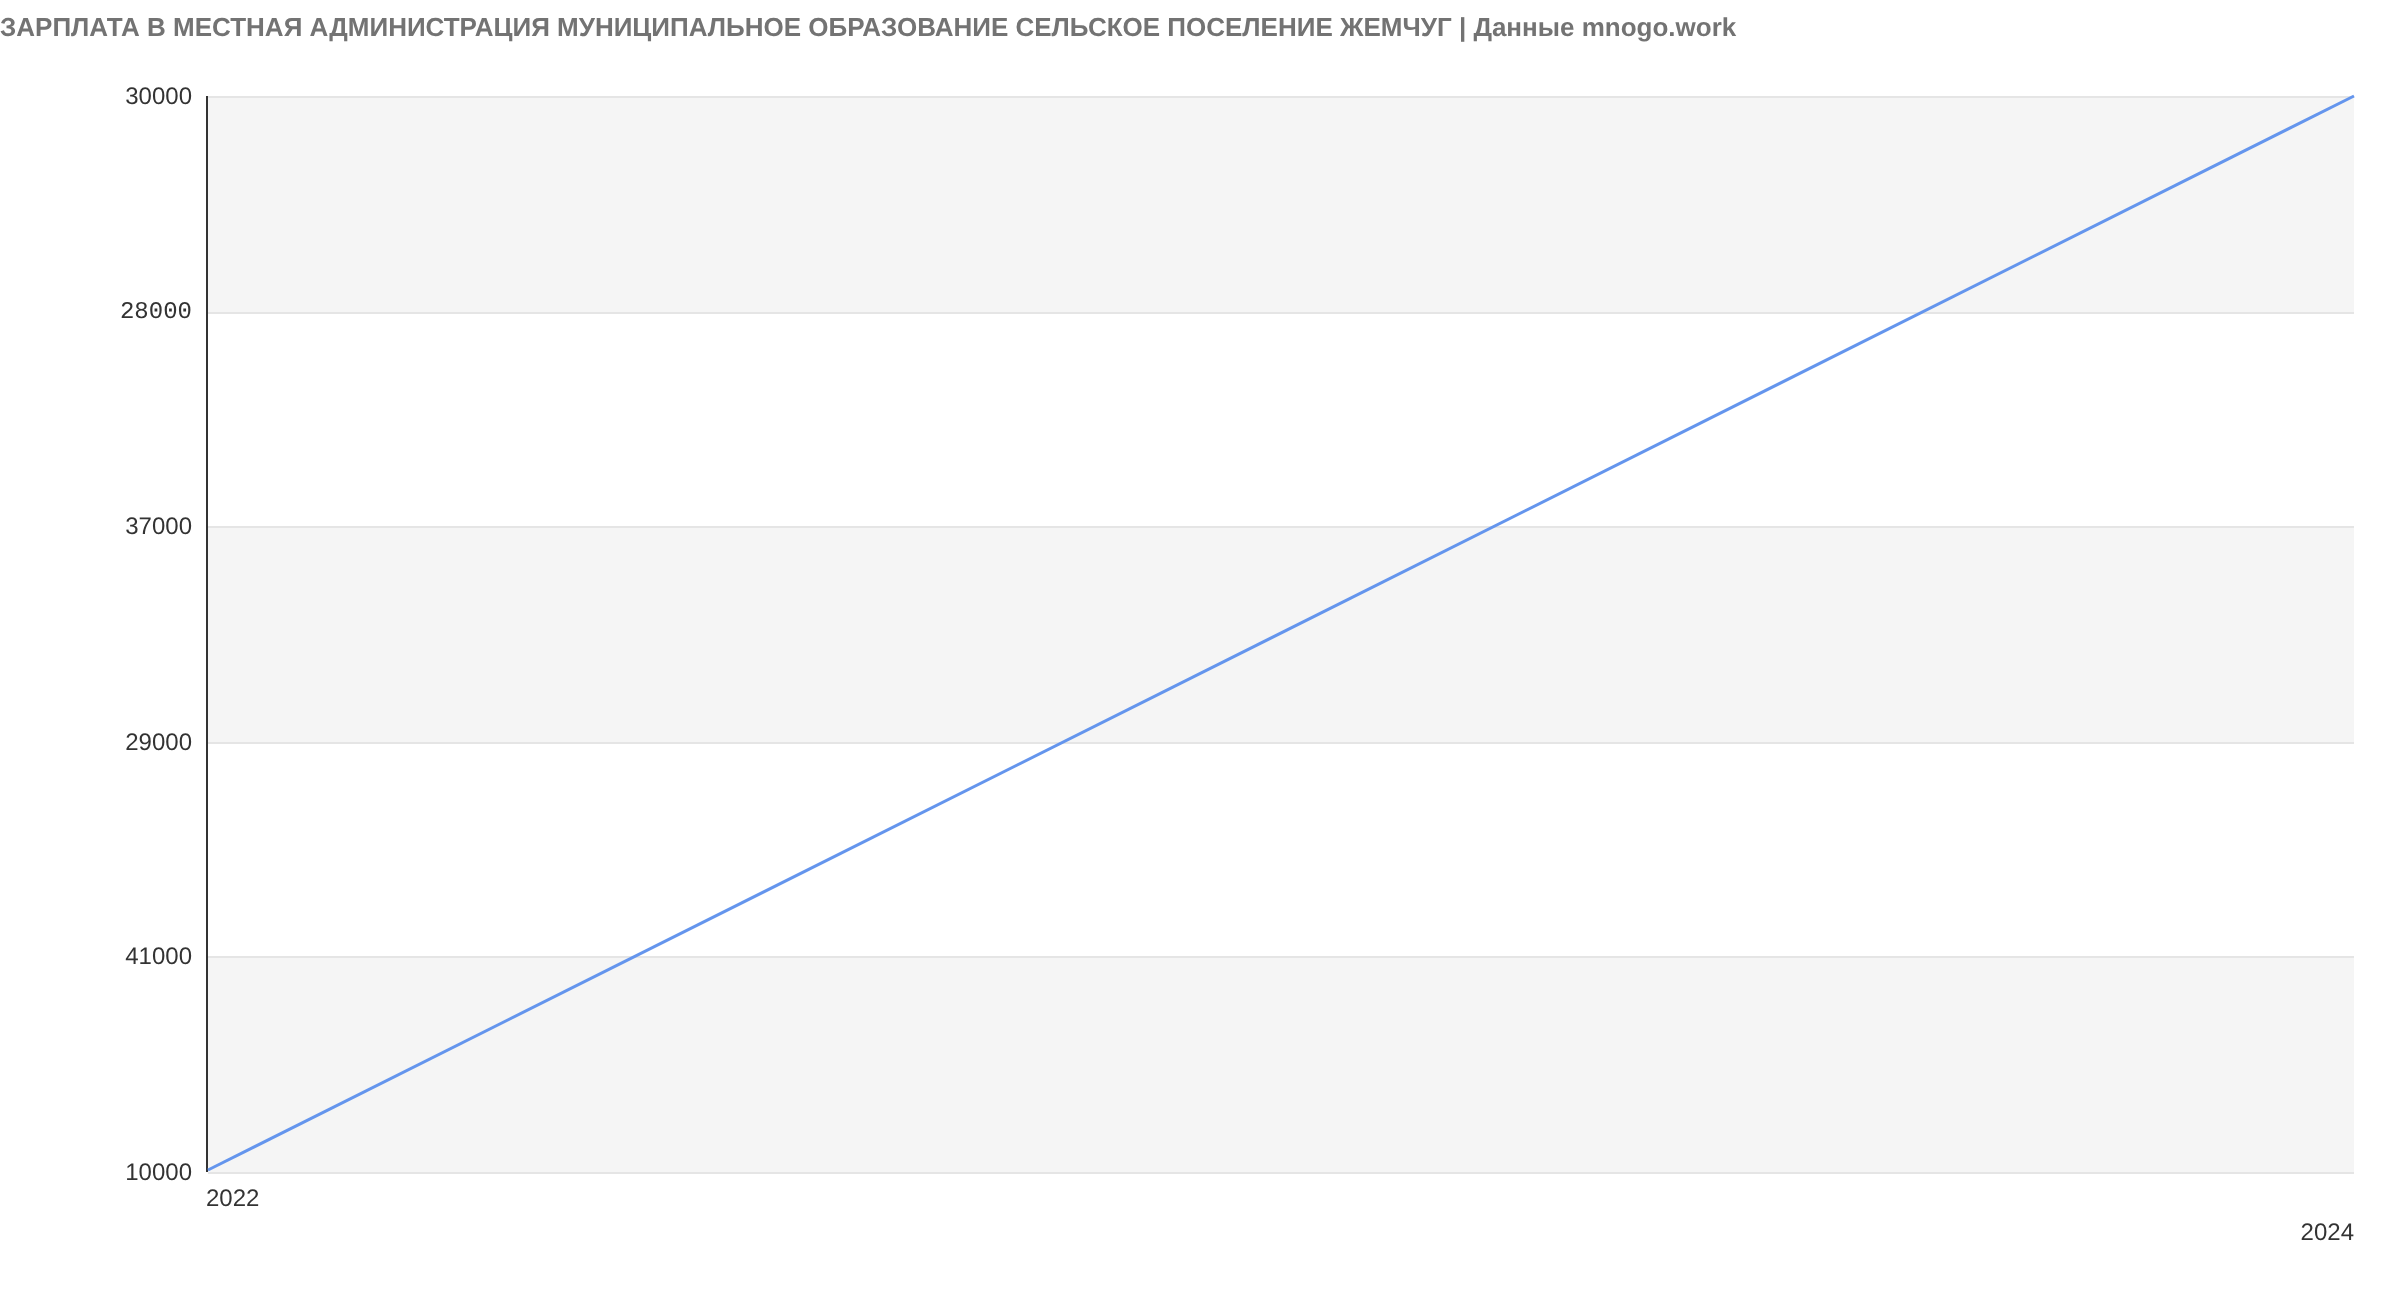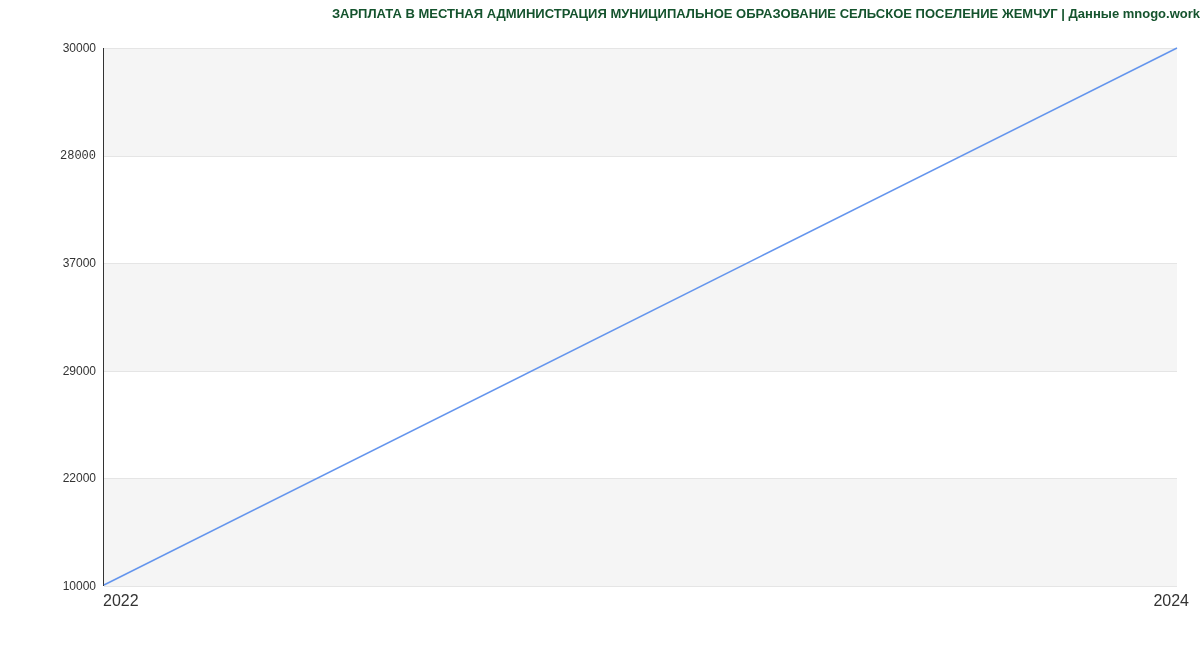--- a/index.html
+++ b/index.html
@@ -8,24 +8,24 @@
       height: 650px;
       background: #fff;
       font-family: Verdana, Geneva, sans-serif;
       position: relative;
     }
     .chart-title {
       position: absolute;
       top: 6px;
       left: 0;
       right: 0;
-      text-align: right;
+      text-align: left;
       font-size: 13px;
       font-weight: bold;
-      color: #14532d;
+      color: #737373;
     }
     .plot-area {
       position: absolute;
       left: 103px;
       top: 48px;
       width: 1074px;
       height: 538px;
       border-left: 1px solid #333;
       border-bottom: 1px solid #333;
     }
@@ -47,26 +47,26 @@
       right: 1104px;
       width: 60px;
       text-align: right;
       font-size: 12px;
       color: #333;
       transform: translateY(-50%);
     }
     .x-tick-label {
       position: absolute;
       top: 592px;
-      font-size: 16px;
+      font-size: 12px;
       color: #333;
       transform: translateX(-50%);
     }
     .x-tick-label.left { left: 103px; transform: none; }
-    .x-tick-label.right { right: 11px; transform: none; }
+    .x-tick-label.right { right: 23px; transform: none; margin-top: 17px; }
     .line-svg {
       position: absolute;
       left: 0;
       top: 0;
       width: 100%;
       height: 100%;
       overflow: visible;
     }
     .data-line {
       fill: none;
@@ -93,21 +93,21 @@
       <div class="gridline" style="top: 107.6px;"></div>
       <div class="gridline" style="top: 0px;"></div>
     </div>
   <svg class="line-svg" viewBox="0 0 1074 538" preserveAspectRatio="none">
     <polyline id="data-polyline" class="data-line" points="0,538 1074,0"></polyline>
   </svg>
 </div>
 
 <div id="yticks-container">
     <div class="y-tick-label" style="top: 586px;">10000</div>
-    <div class="y-tick-label" style="top: 478.4px;">22000</div>
+    <div class="y-tick-label" style="top: 478.4px;">41000</div>
     <div class="y-tick-label" style="top: 370.8px;">29000</div>
     <div class="y-tick-label" style="top: 263.2px;">37000</div>
     <div class="y-tick-label" style="top: 155.6px; font-family: Liberation Mono, monospace;">28000</div>
     <div class="y-tick-label" style="top: 48px;">30000</div>
   </div>
 <div id="xticks-container">
     <div class="x-tick-label left">2022</div>
     <div class="x-tick-label right">2024</div>
   </div>
 

